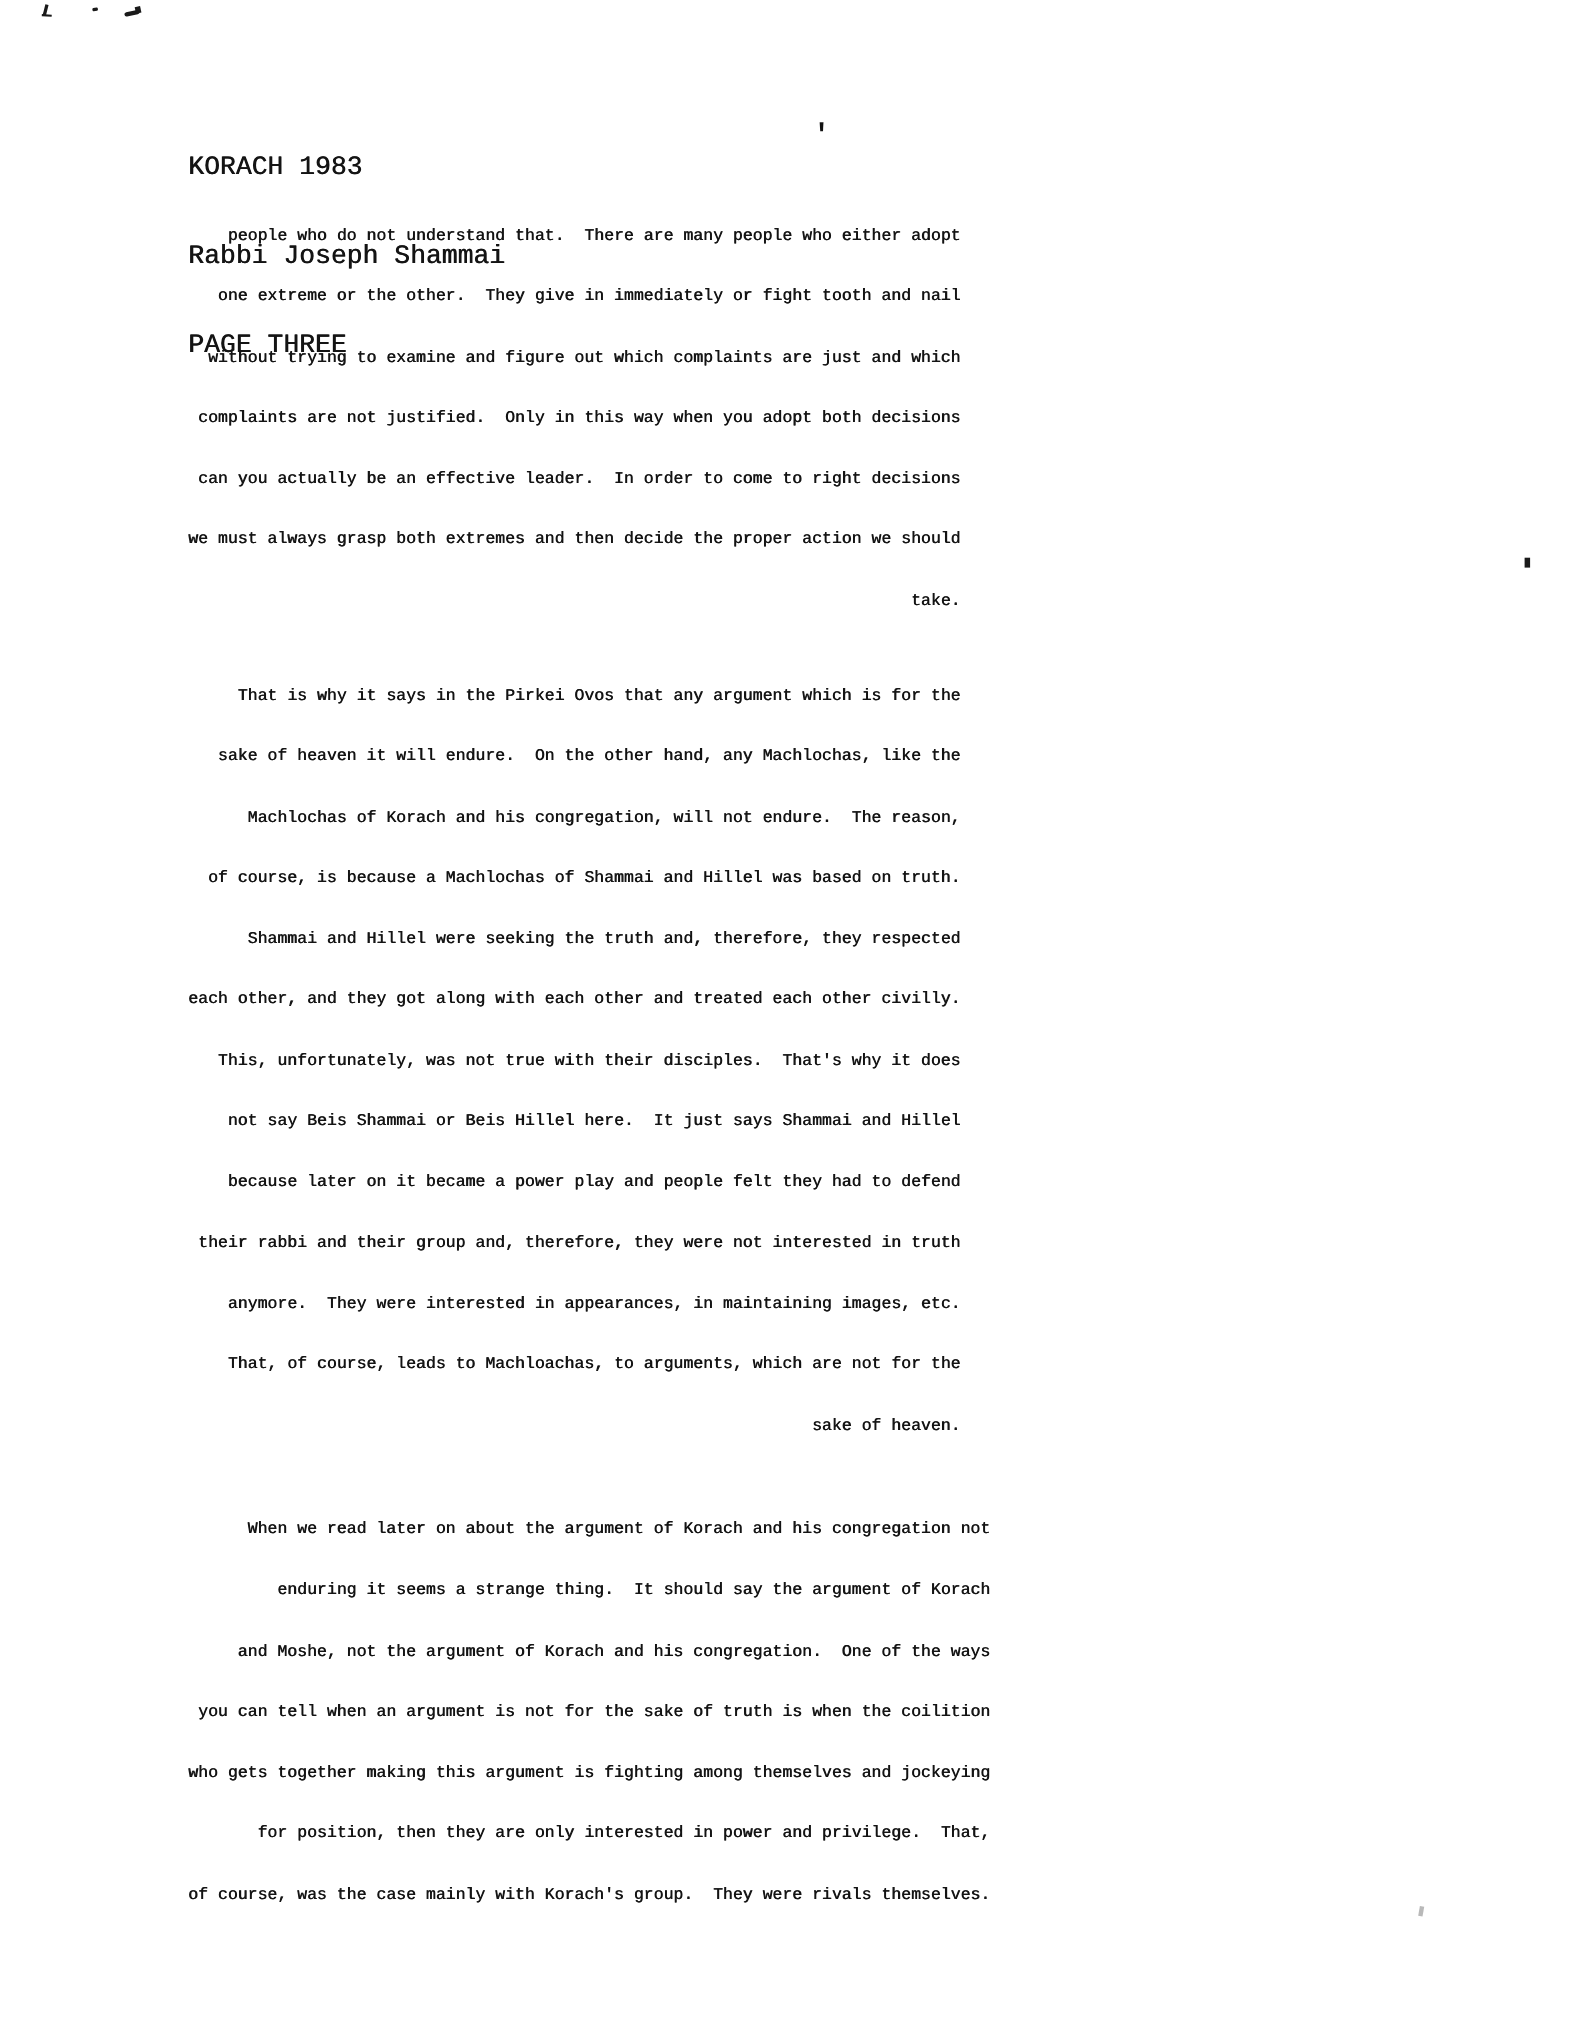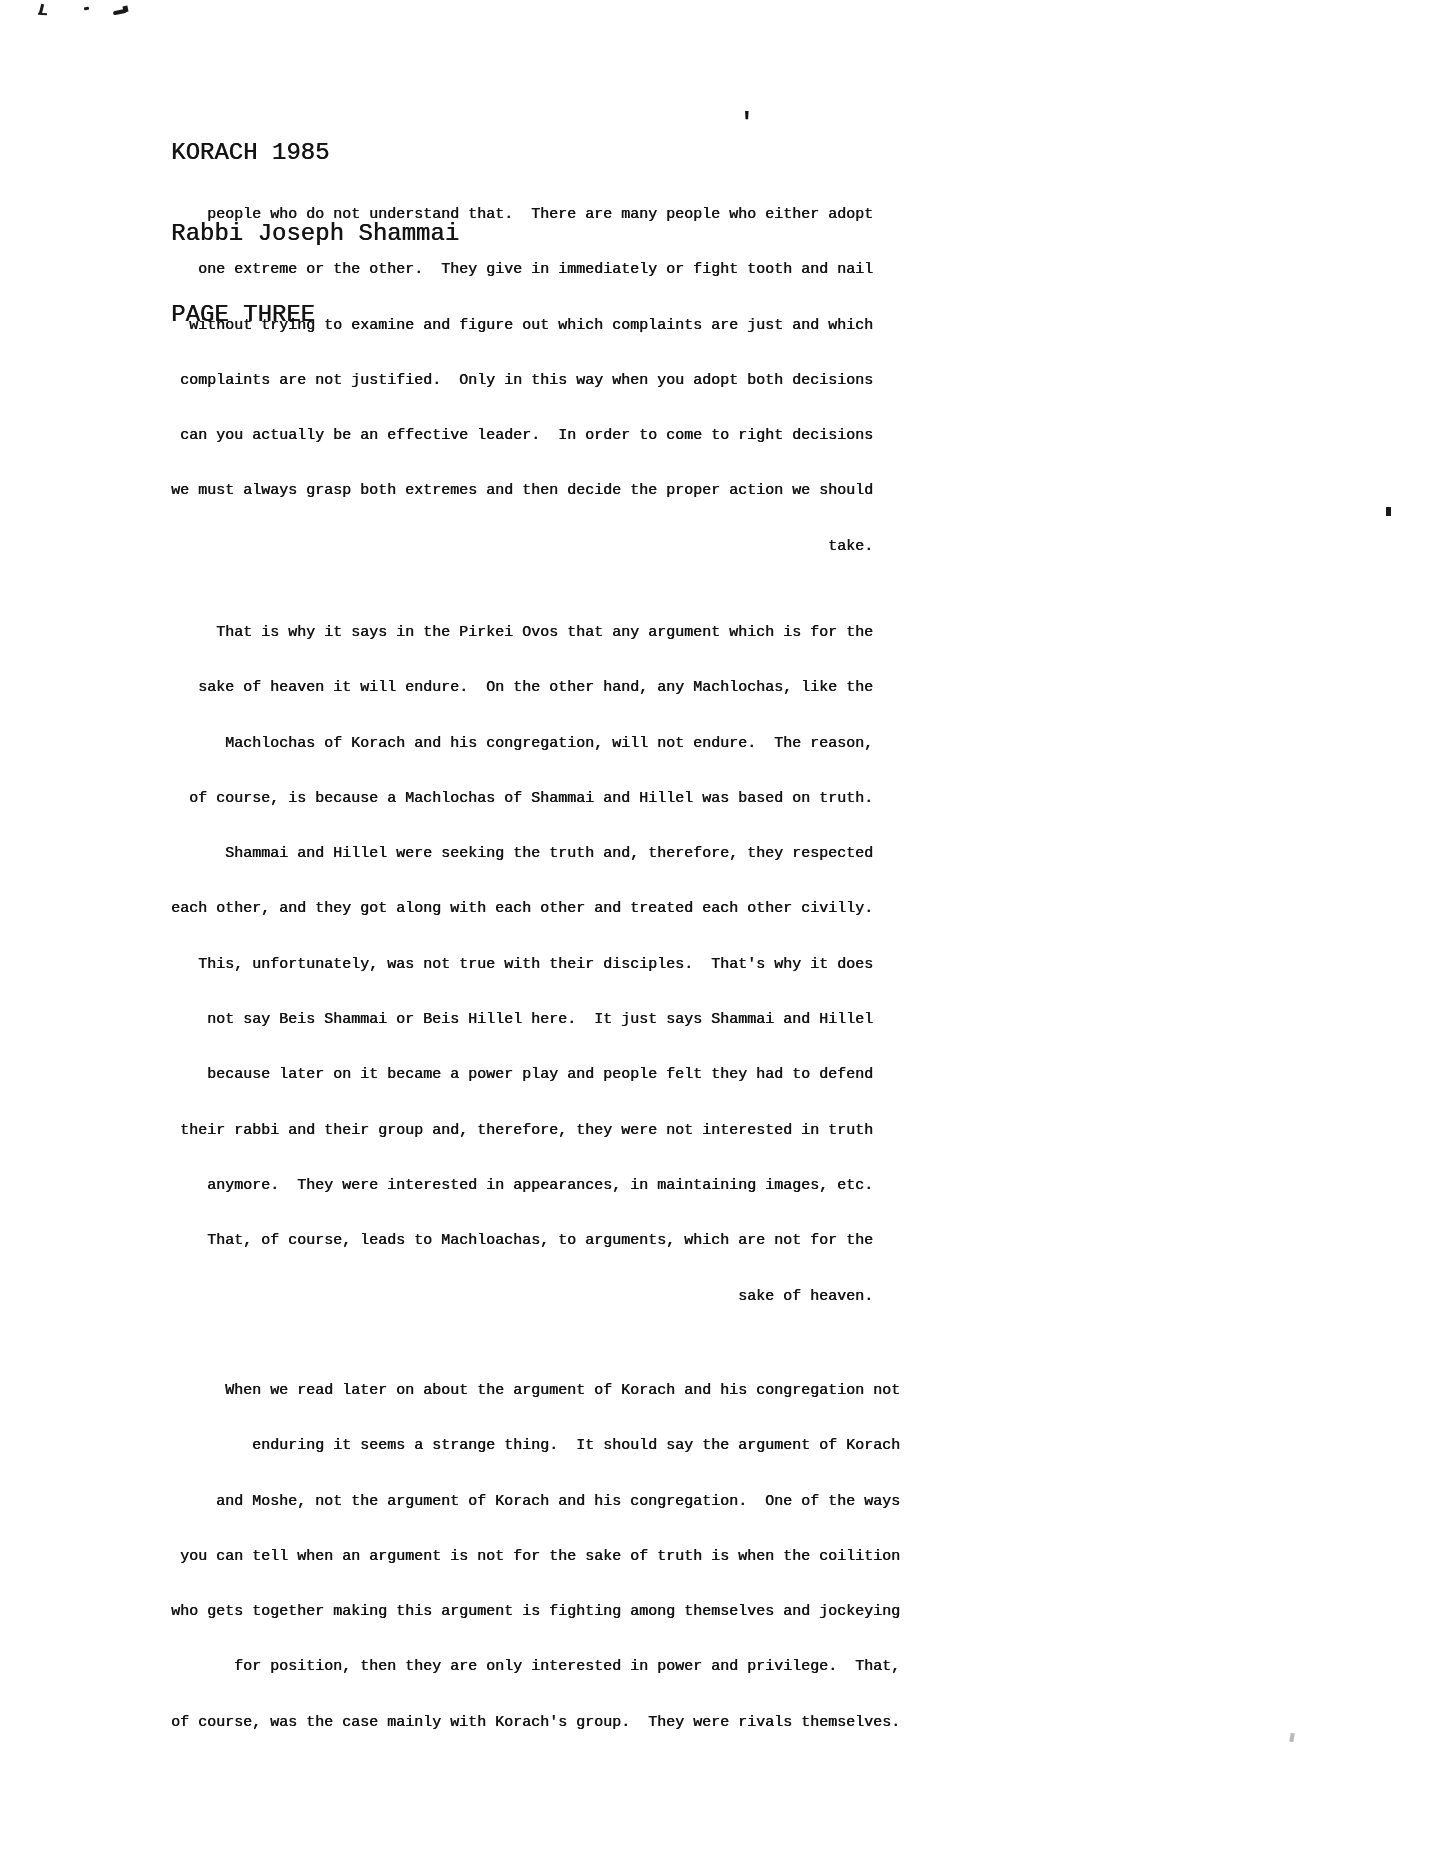--- a/index.html
+++ b/index.html
@@ -64,21 +64,21 @@
 
   <div class="speck speck-a1"></div>
   <div class="speck speck-a2"></div>
   <div class="speck speck-b"></div>
   <div class="speck speck-c1"></div>
   <div class="speck speck-c2"></div>
   <div class="speck speck-r"></div>
   <div class="speck speck-f"></div>
 
   <div class="header">
-    <div>KORACH 1985</div>
+    <div>KORACH 1983</div>
     <div>Rabbi Joseph Shammai</div>
     <div>PAGE THREE</div>
   </div>
 
   <div class="stray-quote">'</div>
 
   <div class="para para-1">people who do not understand that.  There are many people who either adopt
 one extreme or the other.  They give in immediately or fight tooth and nail
 without trying to examine and figure out which complaints are just and which
 complaints are not justified.  Only in this way when you adopt both decisions

